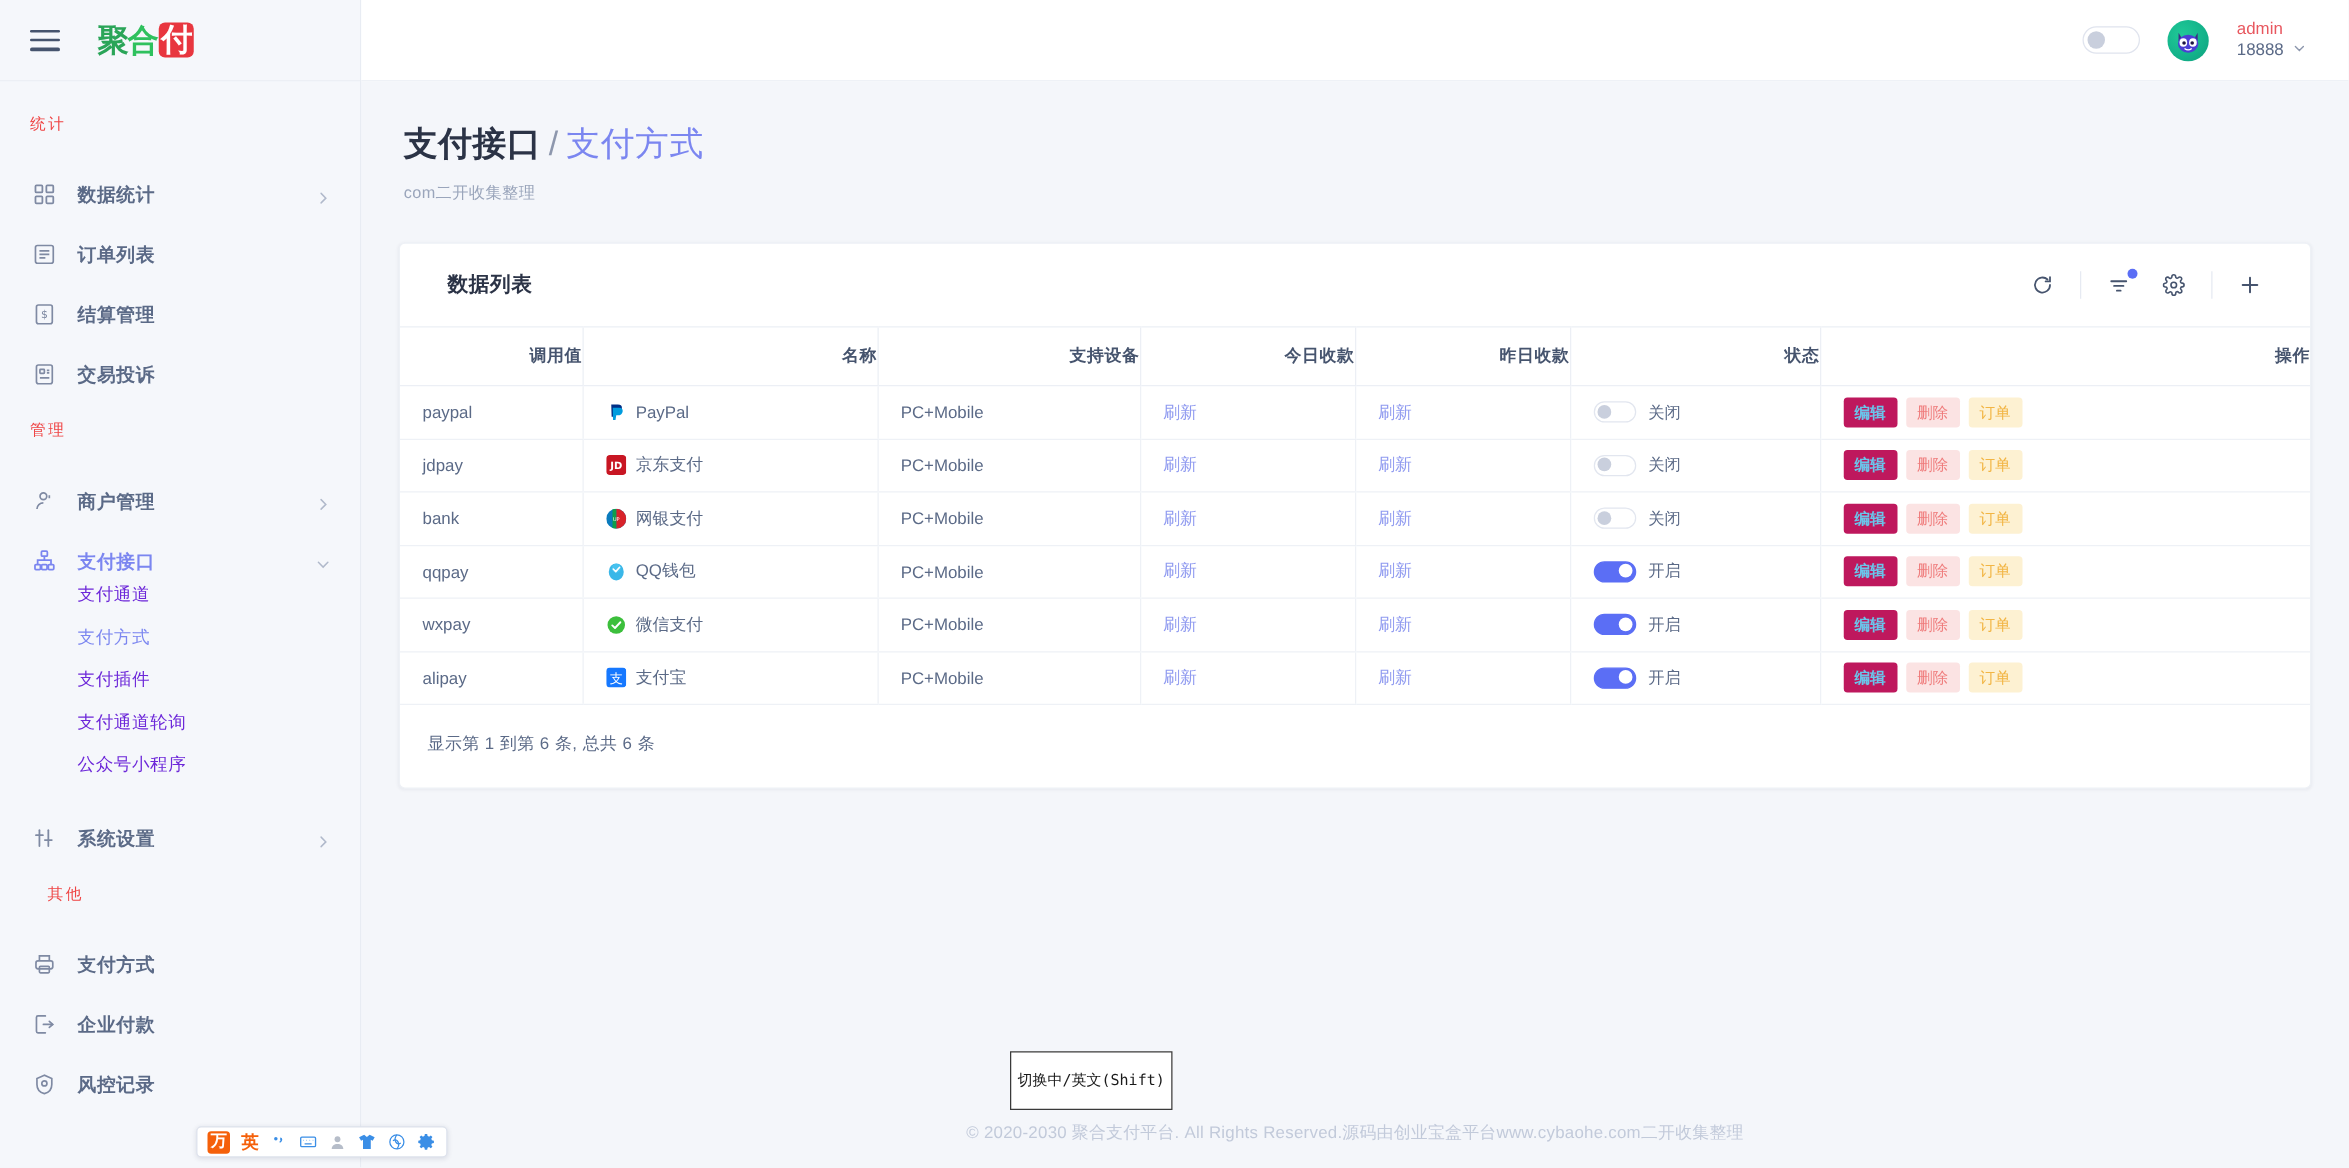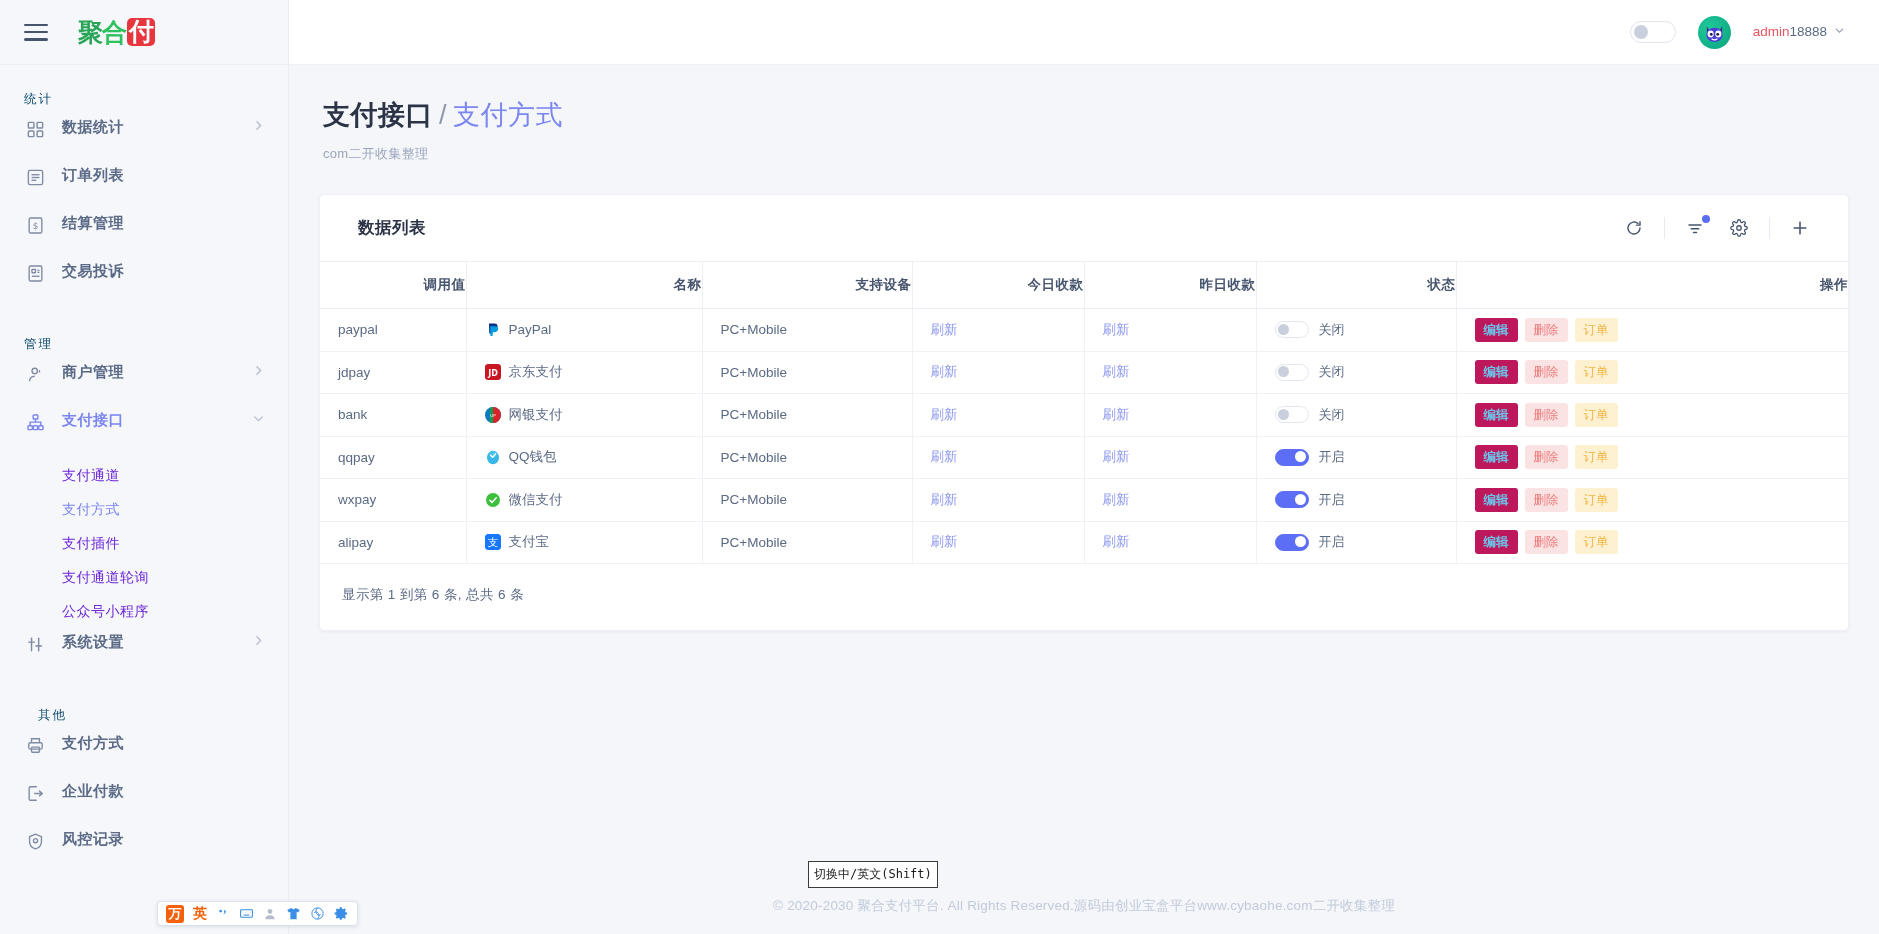--- a/index.html
+++ b/index.html
@@ -34,25 +34,25 @@
   .logo .c1 { color: #2aa558; font-family: "DejaVu Sans", sans-serif; }
   .logo .c2 { color: #2fc15e; font-family: "DejaVu Sans", sans-serif; }
   .logo .c3 {
     background: #e8363f; color: #ffffff; border-radius: 5px;
     padding: 1px 2px 2px 2px; margin-left: 1px;
     font-family: "DejaVu Sans", sans-serif;
   }
 
   .nav { padding-top: 14px; }
   .nav-group-title {
-    font-size: 12.5px; color: #0c4a6e; letter-spacing: 2px;
+    font-size: 12.5px; color: #ef4444; letter-spacing: 2px;
     padding: 12px 0 10px 24px;
   }
   .nav-item {
-    display: flex; align-items: flex-start;
+    display: flex; align-items: flex-end;
     height: 48px; padding: 0 22px 0 24px;
     color: #5b6a87; font-size: 15px; cursor: pointer;
     position: relative;
   }
   .nav-item .ico { width: 22px; height: 22px; margin-right: 16px; flex: 0 0 22px; display: flex; align-items: center; justify-content: center; }
   .nav-item .ico svg { display: block; }
   .nav-item .lbl { flex: 1; font-weight: 600; letter-spacing: .5px; }
   .nav-item .chev { width: 14px; height: 14px; opacity: .75; }
   .nav-item.active { color: #7b86f0; }
   .nav-item.active .lbl { color: #7b86f0; }
@@ -85,21 +85,21 @@
   }
   .avatar {
     width: 33px; height: 33px; border-radius: 50%;
     background: radial-gradient(circle at 35% 35%, #20c997 0%, #13b28a 60%, #0e9e7c 100%);
     position: relative; overflow: hidden; cursor: pointer;
     flex: 0 0 33px;
   }
   .avatar .cat {
     position: absolute; left: 5px; top: 5px; width: 23px; height: 24px;
   }
-  .user-info { display: flex; flex-direction: row; line-height: 1.25; cursor: pointer; }
+  .user-info { display: flex; flex-direction: column; line-height: 1.25; cursor: pointer; }
   .user-name { font-size: 13.5px; color: #e8575f; }
   .user-id { font-size: 13.5px; color: #5b6a87; display: flex; align-items: center; gap: 7px; }
   .user-id .caret { font-size: 10px; color: #8d97ad; }
 
   .content { flex: 1; padding: 30px 30px 0 30px; overflow: hidden; position: relative; }
   .page-head { padding: 2px 0 0 4px; }
   .page-title { font-size: 27px; font-weight: 700; color: #2b3346; letter-spacing: .5px; }
   .page-title .sep { color: #8d97ad; font-weight: 400; margin: 0 6px; }
   .page-title .sub { color: #7b86f0; font-weight: 400; }
   .page-desc { font-size: 13px; color: #9aa5bb; margin-top: 12px; letter-spacing: .3px; }
@@ -202,21 +202,21 @@
   }
   .ime-cn { color: #f5600a; font-size: 14px; font-weight: 700; }
   .ime-ico { color: #3a8ee6; display: flex; align-items: center; }
   .ime-ico.grey { color: #b6bdc9; }
 
   .tooltip {
     position: absolute; left: 808px; bottom: 46px;
     background: #ffffff; border: 1px solid #3a3a3a;
     font-family: "DejaVu Sans Mono", monospace;
     font-size: 12px; color: #1a1a1a;
-    padding: 4px 5px; white-space: nowrap; z-index: 40;
+    padding: 14px 5px; white-space: nowrap; z-index: 40;
   }
 </style>
 </head>
 <body>
 
 <div class="app">
 
   <aside class="sidebar">
     <div class="sidebar-top">
       <div class="hamburger">

